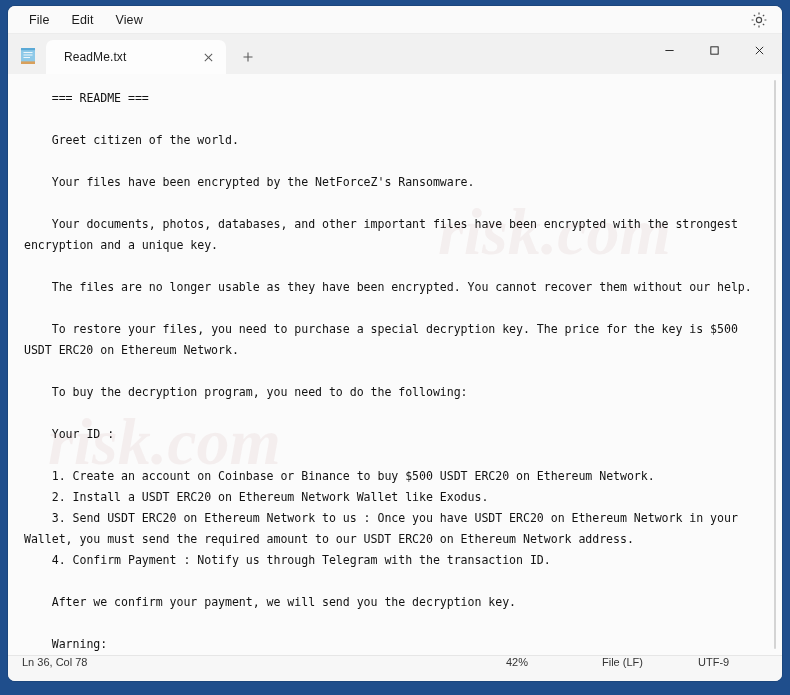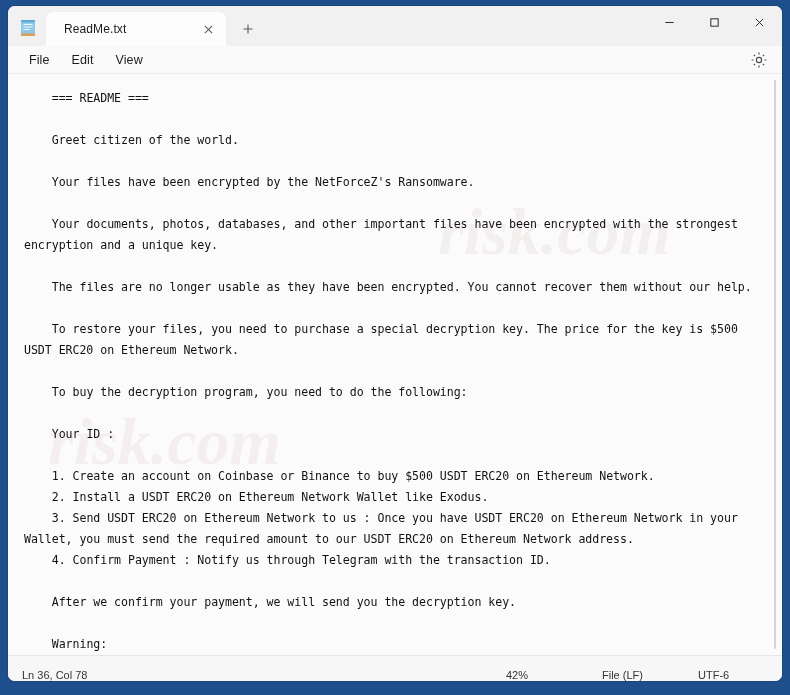--- a/index.html
+++ b/index.html
@@ -127,34 +127,46 @@
   }
   #scroll-track {
     width: 2px; height: 100%;
     background: #d4d4d4; border-radius: 1px;
   }
   
   #statusbar {
     height: 26px; flex: none;
     background: #f7f7f7;
     border-top: 1px solid #e6e6e6;
-    display: flex; align-items: flex-end;
+    display: flex; align-items: flex-start;
     font-size: 11px; color: #343434;
   }
   #status-pos { padding-left: 14px; flex: 1; }
   .status-cell {
     width: 96px;
     padding-left: 12px;
     white-space: nowrap;
   }
 </style>
 </head>
 <body>
 
 <div id="window">
+
+  <div id="menubar">
+    <span class="menu-item">File</span>
+    <span class="menu-item">Edit</span>
+    <span class="menu-item">View</span>
+    <span id="gear">
+      <svg viewBox="0 0 18 18" width="18" height="18" fill="none" stroke="currentColor" stroke-width="1.15">
+        <circle cx="9" cy="9" r="2.6"></circle>
+        <path d="M9 1.6v1.9M9 14.5v1.9M16.4 9h-1.9M3.5 9H1.6M14.2 3.8l-1.35 1.35M5.15 12.85L3.8 14.2M14.2 14.2l-1.35-1.35M5.15 5.15L3.8 3.8"></path>
+      </svg>
+    </span>
+  </div>
 
   <div id="titlebar">
 
     <div id="app-icon">
       <svg viewBox="0 0 20 20" width="20" height="20">
         <rect x="3" y="2" width="14" height="16" rx="1.5" fill="#8ec9e8"></rect>
         <rect x="3" y="2" width="14" height="2.2" fill="#5aa9d6"></rect>
         <rect x="3" y="15.4" width="14" height="2.6" fill="#d9a05b"></rect>
         <g stroke="#ffffff" stroke-width="1" opacity="0.85">
           <line x1="5.5" y1="6.5" x2="14.5" y2="6.5"></line>
@@ -195,32 +207,20 @@
       </div>
       <div class="wc">
         <svg viewBox="0 0 12 12" width="11" height="11">
           <line x1="2" y1="2" x2="10" y2="10" stroke="currentColor" stroke-width="1"></line>
           <line x1="10" y1="2" x2="2" y2="10" stroke="currentColor" stroke-width="1"></line>
         </svg>
       </div>
     </div>
   </div>
 
-  <div id="menubar">
-    <span class="menu-item">File</span>
-    <span class="menu-item">Edit</span>
-    <span class="menu-item">View</span>
-    <span id="gear">
-      <svg viewBox="0 0 18 18" width="18" height="18" fill="none" stroke="currentColor" stroke-width="1.15">
-        <circle cx="9" cy="9" r="2.6"></circle>
-        <path d="M9 1.6v1.9M9 14.5v1.9M16.4 9h-1.9M3.5 9H1.6M14.2 3.8l-1.35 1.35M5.15 12.85L3.8 14.2M14.2 14.2l-1.35-1.35M5.15 5.15L3.8 3.8"></path>
-      </svg>
-    </span>
-  </div>
-
   <div id="editor-wrap">
     <div id="watermark">
       <div class="wm" style="left:40px; top:330px;">risk.com</div>
       <div class="wm" style="left:430px; top:120px;">risk.com</div>
     </div>
     <div id="editor">    === README ===
 
     Greet citizen of the world.
 
     Your files have been encrypted by the NetForceZ's Ransomware.
@@ -260,16 +260,16 @@
     === END OF README ===</div>
     <div id="scrollbar">
       <div id="scroll-track"></div>
     </div>
   </div>
 
   <div id="statusbar">
     <span id="status-pos">Ln 36, Col 78</span>
     <span class="status-cell">42%</span>
     <span class="status-cell">File (LF)</span>
-    <span class="status-cell">UTF-6</span>
+    <span class="status-cell">UTF-9</span>
   </div>
 
 </div>
 
 </body></html>

